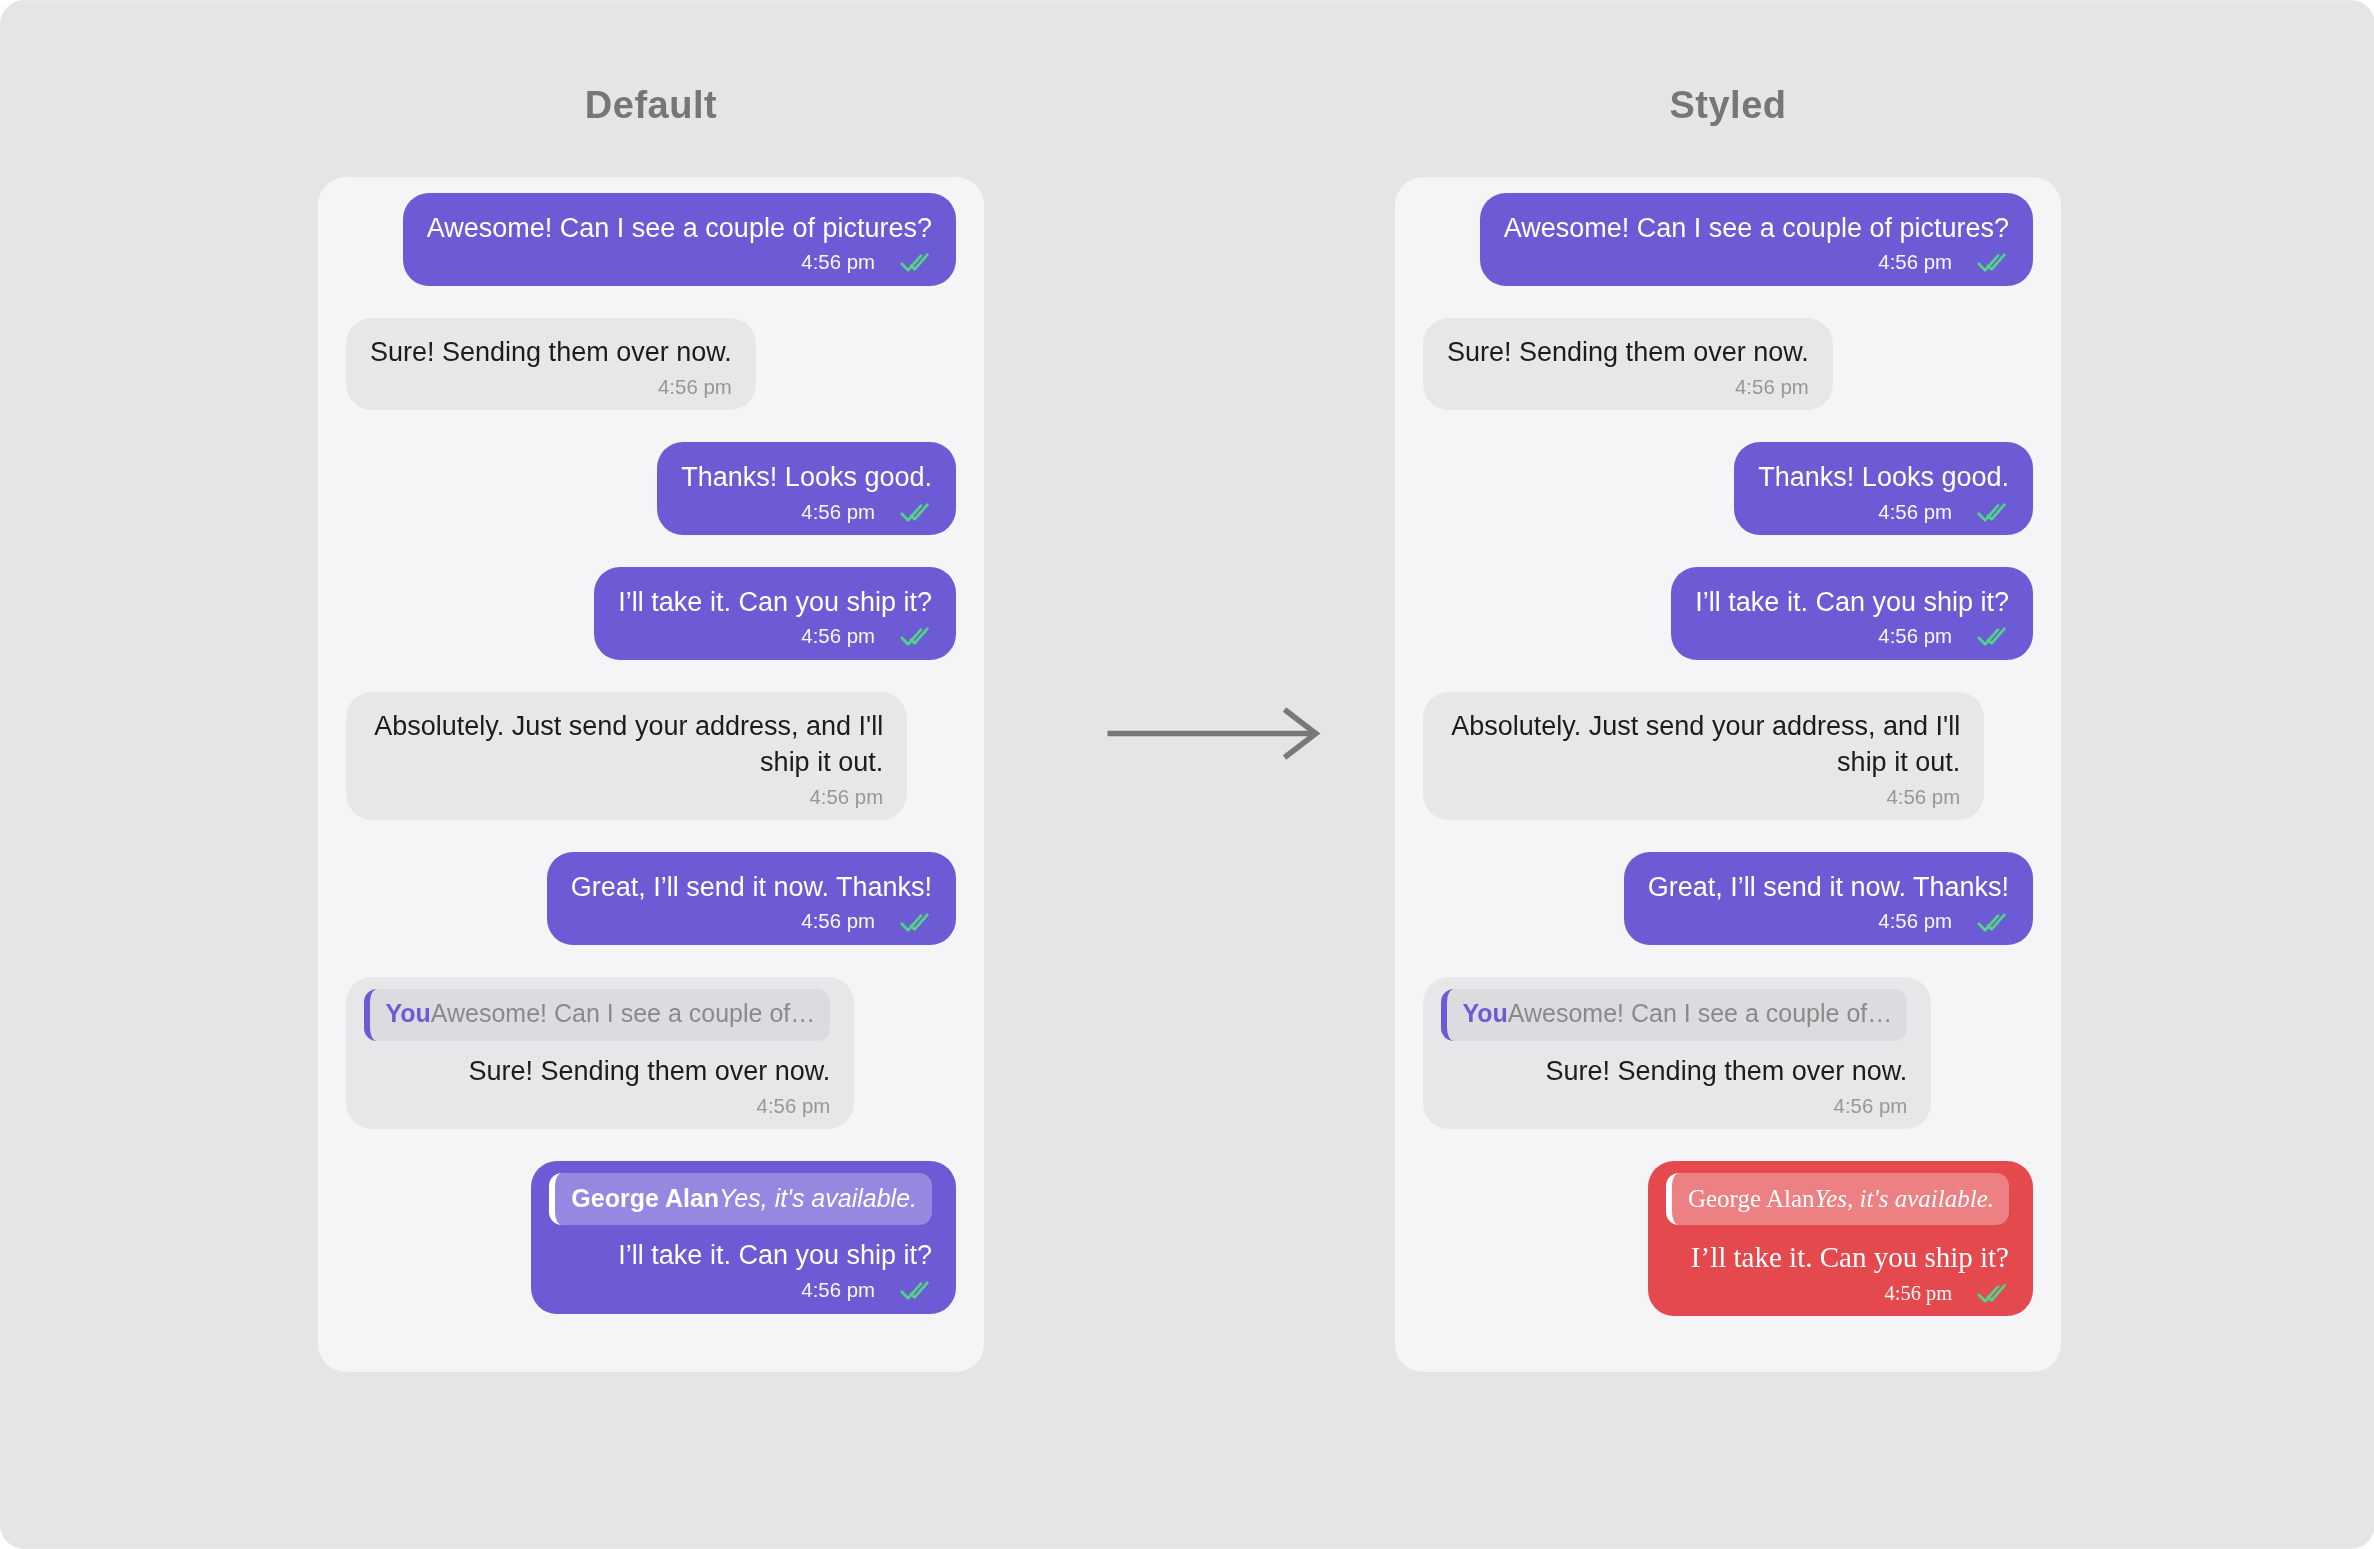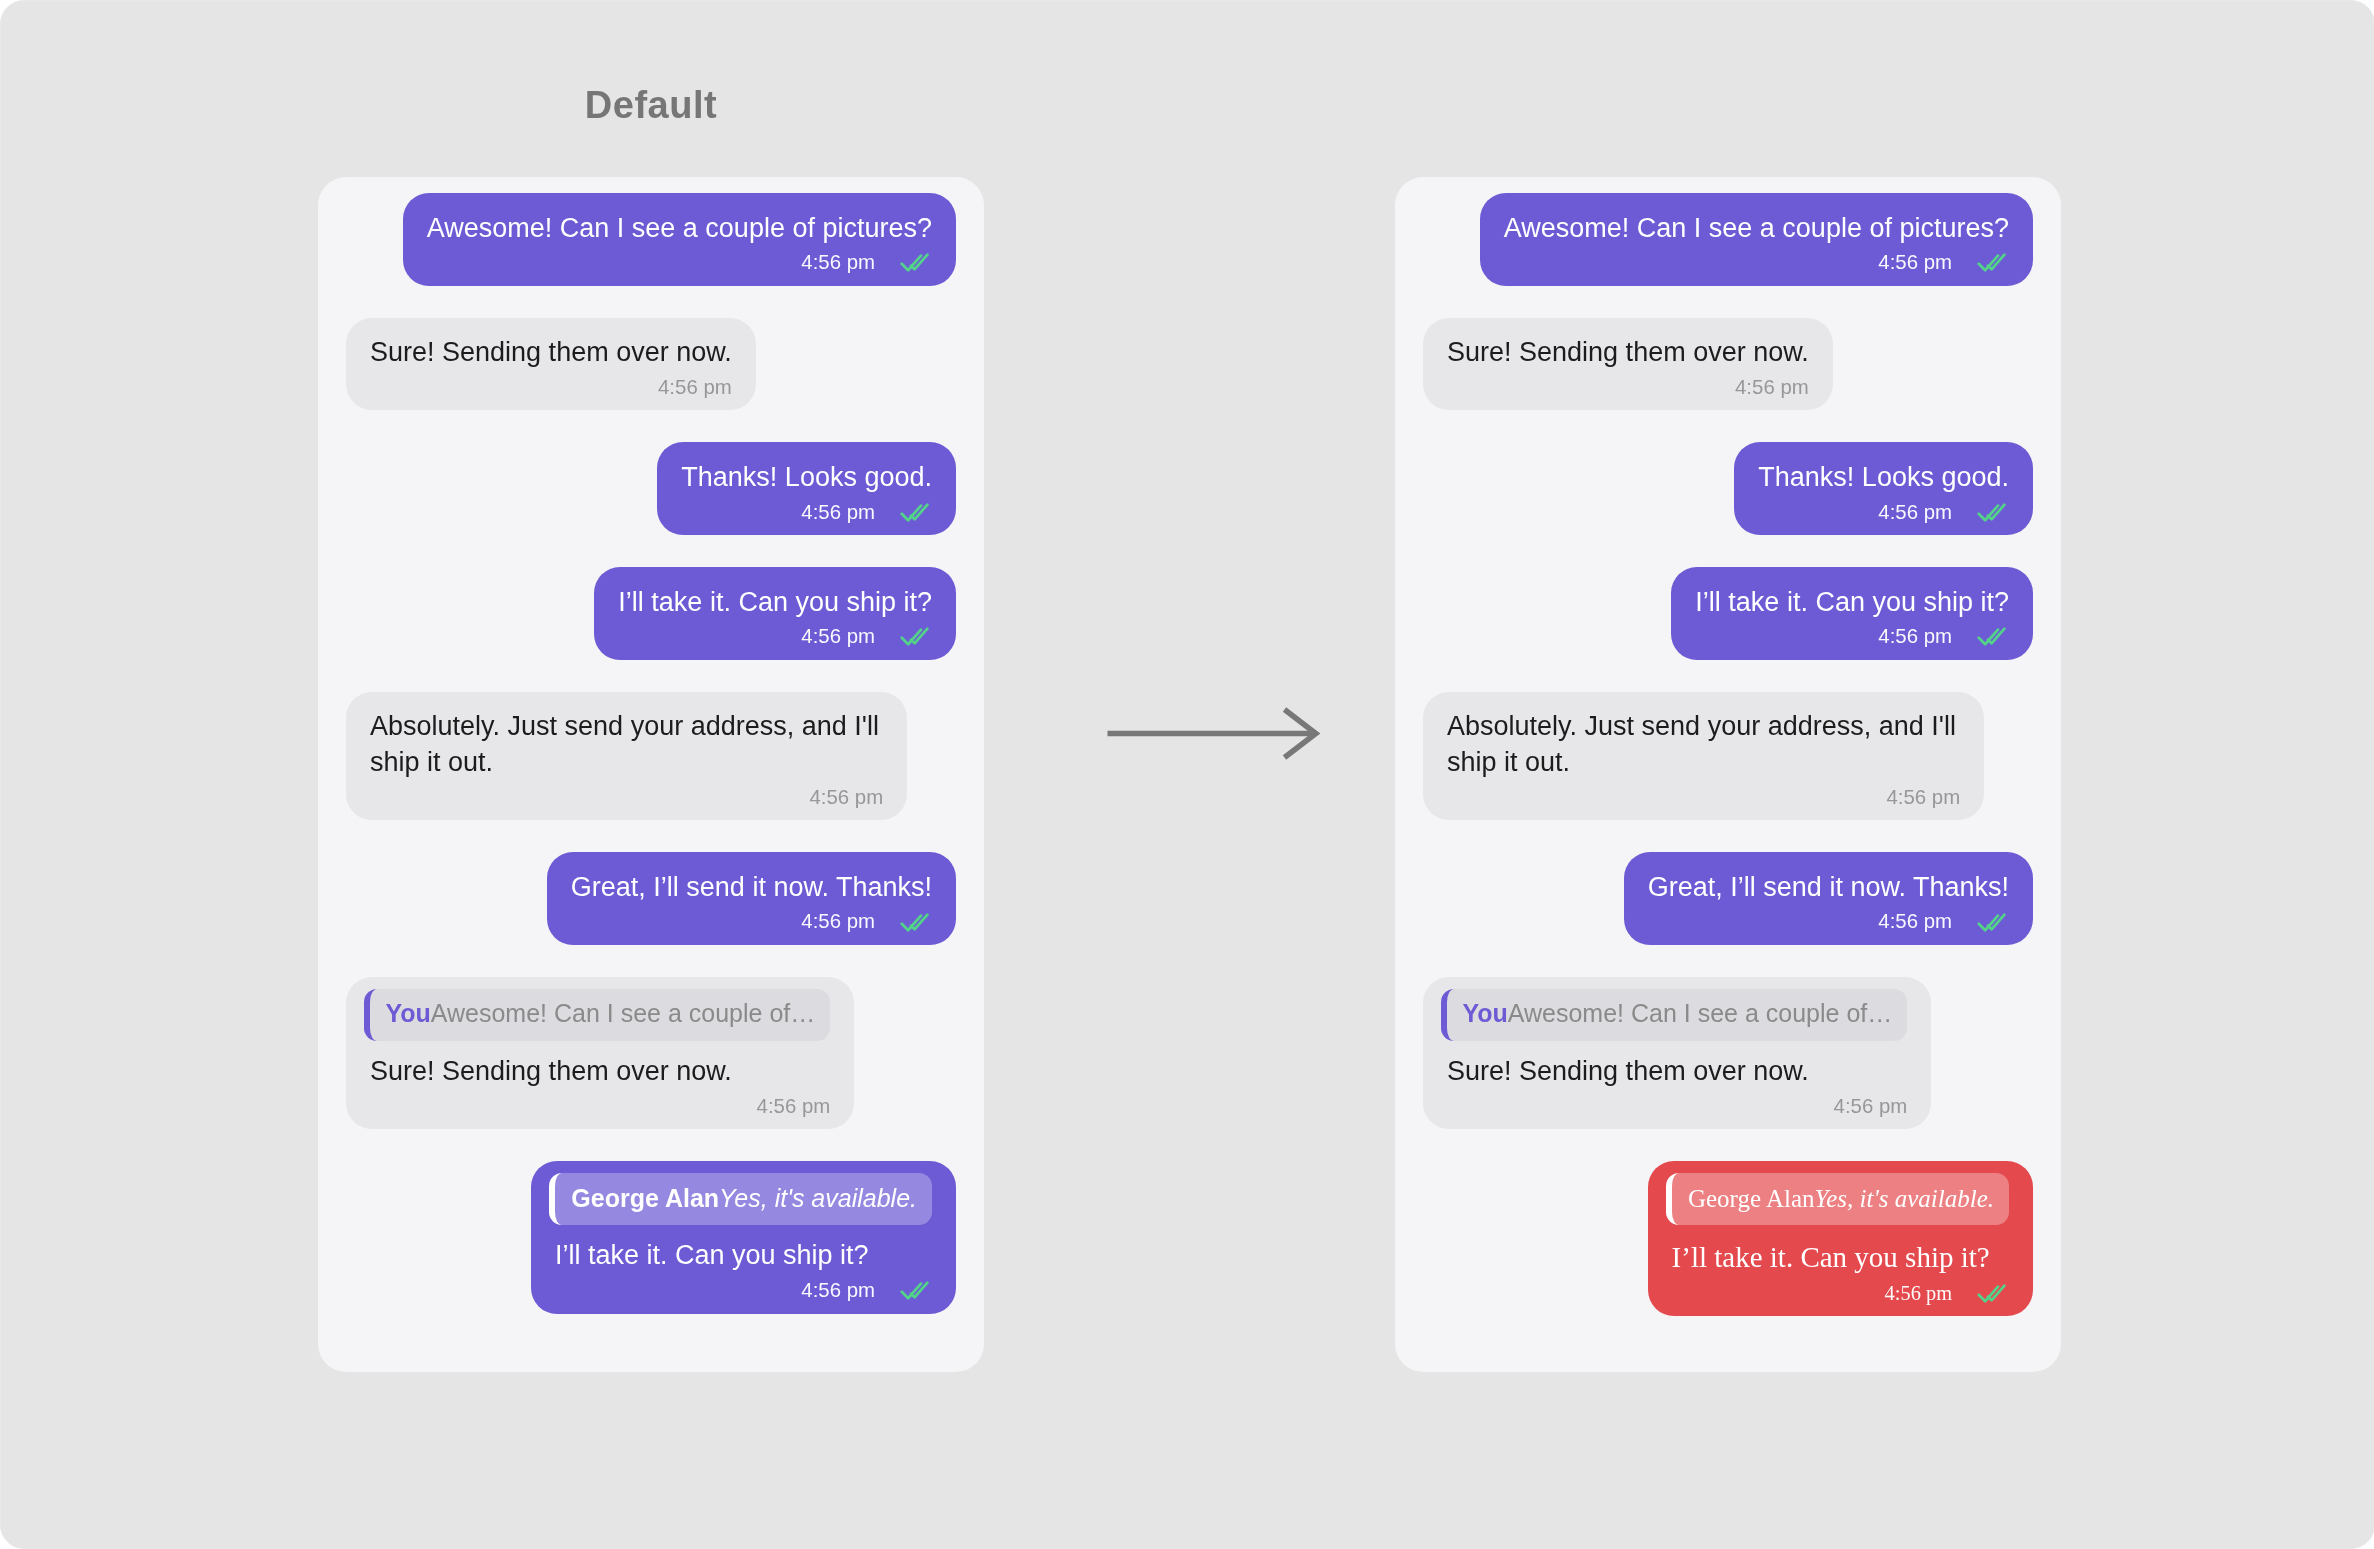--- a/index.html
+++ b/index.html
@@ -4,21 +4,21 @@
 <style>
   html,body{margin:0;padding:0;background:#ffffff;}
   body{width:2375px;height:1549px;position:relative;font-family:"Liberation Sans",sans-serif;-webkit-font-smoothing:antialiased;}
   .canvas{position:absolute;inset:0;background:#e5e5e5;border-radius:24px;border:1.9px solid #e8e8e8;box-sizing:border-box;}
   .col-title{position:absolute;width:666px;top:83px;text-align:center;font-size:38px;font-weight:700;color:#767676;letter-spacing:0.5px;}
   .col-title.left{left:317px;}
   .col-title.right{left:1394px;}
   .phone{position:absolute;top:176px;width:666px;height:1195px;background:#f5f4f6;border-radius:28px;box-sizing:border-box;padding:16px 28px;display:flex;flex-direction:column;gap:32px;overflow:hidden;}
   .phone.left{left:317px;}
   .phone.right{left:1394px;}
-  .row{display:flex;width:100%;}
+  .row{display:flex;width:100%;text-align:right;}
   .row.out{justify-content:flex-end;}
   .row.in{justify-content:flex-start;}
   .bubble{max-width:92%;border-radius:26px;padding:17.6px 24px 11px 24px;box-sizing:border-box;display:flex;flex-direction:column;}
   .bubble.out{background:#6c5bd4;color:#ffffff;}
   .bubble.in{background:#e7e6e9;color:#1c1c1c;}
   .btext{font-size:27px;line-height:1.33;}
   .meta{display:flex;justify-content:flex-end;align-items:center;gap:24px;margin-top:3.7px;font-size:20.4px;line-height:1.2;}
   .bubble.out .meta{color:rgba(255,255,255,0.96);}
   .bubble.in .meta{color:#979797;}
   .checks{width:33px;height:24px;flex:0 0 auto;}
@@ -39,20 +39,21 @@
   .arrow-wrap{position:absolute;left:1102px;top:703px;width:221px;height:59px;}
   .arrow-wrap svg{width:100%;height:100%;}
   .arrow-wrap path{fill:none;stroke:#787878;stroke-width:6;}
 </style>
 </head>
 <body>
 
 <div class="canvas">
 
   <div class="col-title left">Default</div>
+  <div class="col-title right">Styled</div>
 
   <div class="phone left">
 
     <div class="row out">
       <div class="bubble out">
         <div class="btext">Awesome! Can I see a couple of pictures?</div>
         <div class="meta">
           <span>4:56 pm</span>
           <svg class="checks" viewBox="0 0 36 26">
               <path d="M3 15 L10 22 L24 6"></path>

